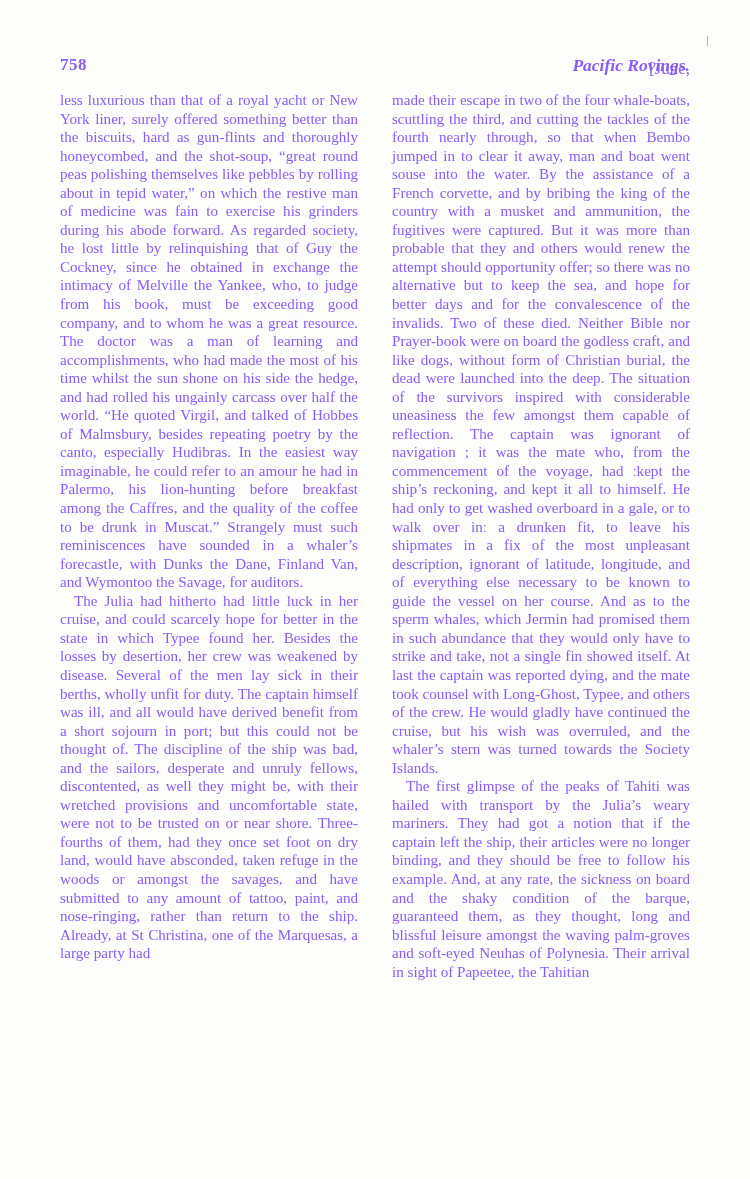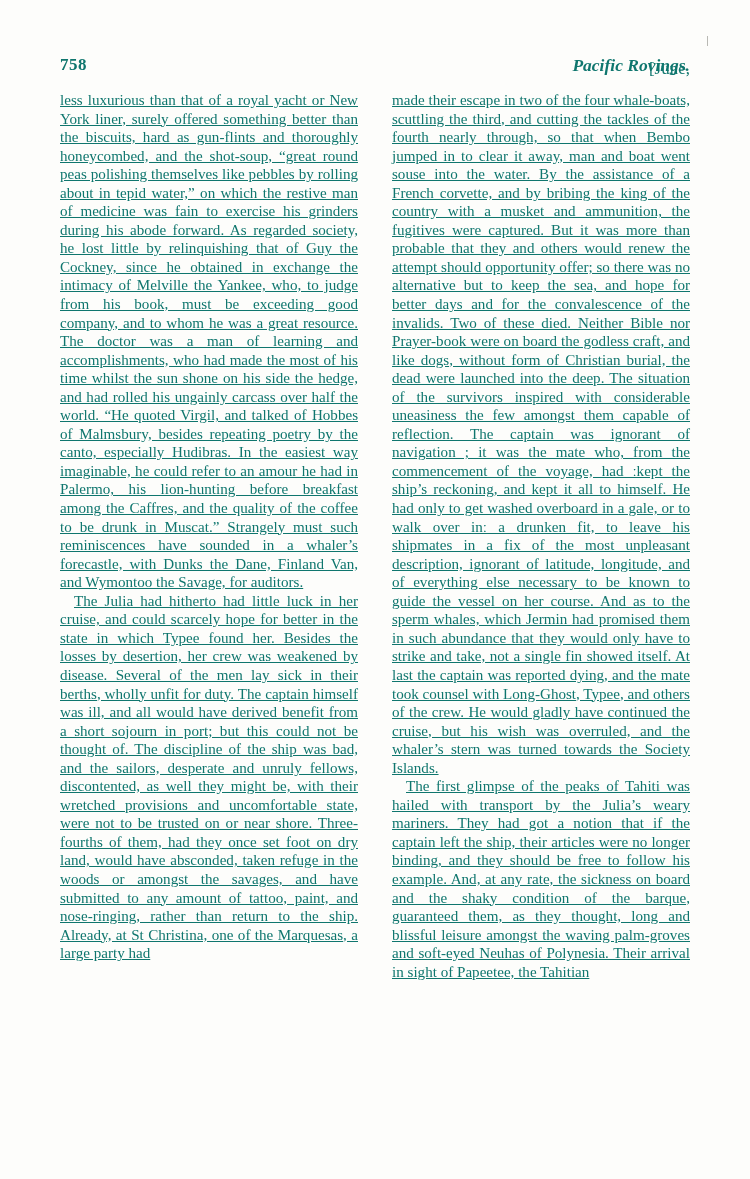--- a/index.html
+++ b/index.html
@@ -7,21 +7,21 @@
     padding: 0;
     background: #ffffff;
   }
   .page {
     position: relative;
     width: 750px;
     height: 1179px;
     background: #fdfdfb;
     box-sizing: border-box;
     font-family: "Liberation Serif", serif;
-    color: #0f766e;
+    color: #8b5cf6;
     overflow: hidden;
   }
   .sheet {
     position: absolute;
     left: 60px;
     top: 55px;
     width: 630px;
     height: 1090px;
   }
   .running-head {
@@ -53,21 +53,20 @@
     top: 4px;
     font-size: 17px;
   }
   .columns {
     display: flex;
     gap: 34px;
     margin-top: 4px;
   }
   .column {
     width: 298px;
-    text-decoration: underline;
   }
   .column p {
     margin: 0;
     font-size: 15.1px;
     line-height: 18.55px;
     text-align: justify;
     text-justify: inter-word;
     hyphens: manual;
   }
   .column p.indent {

